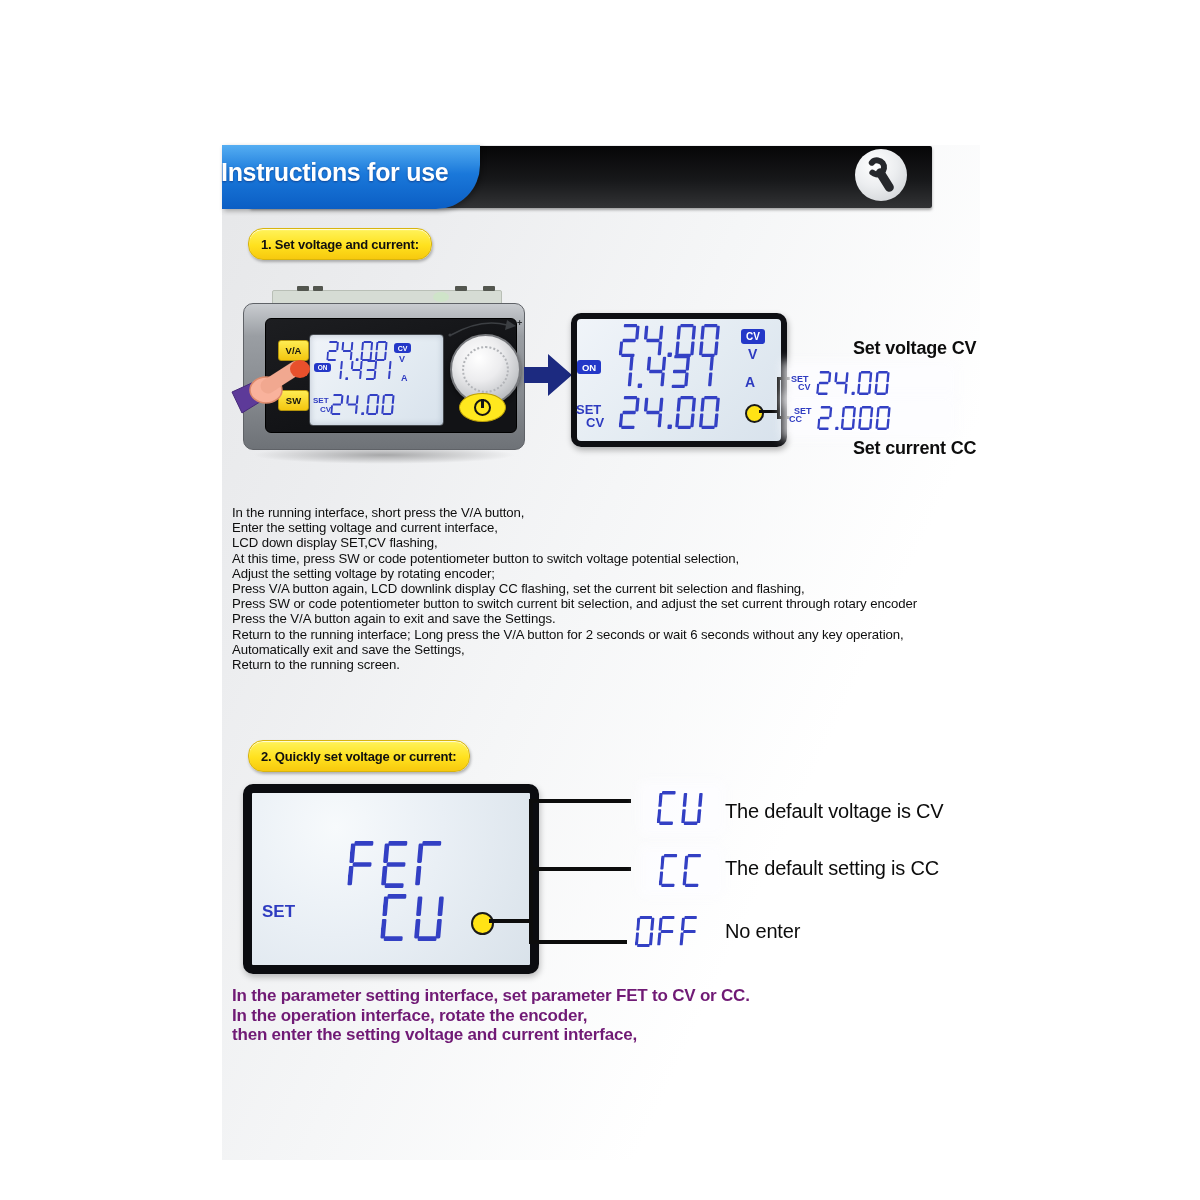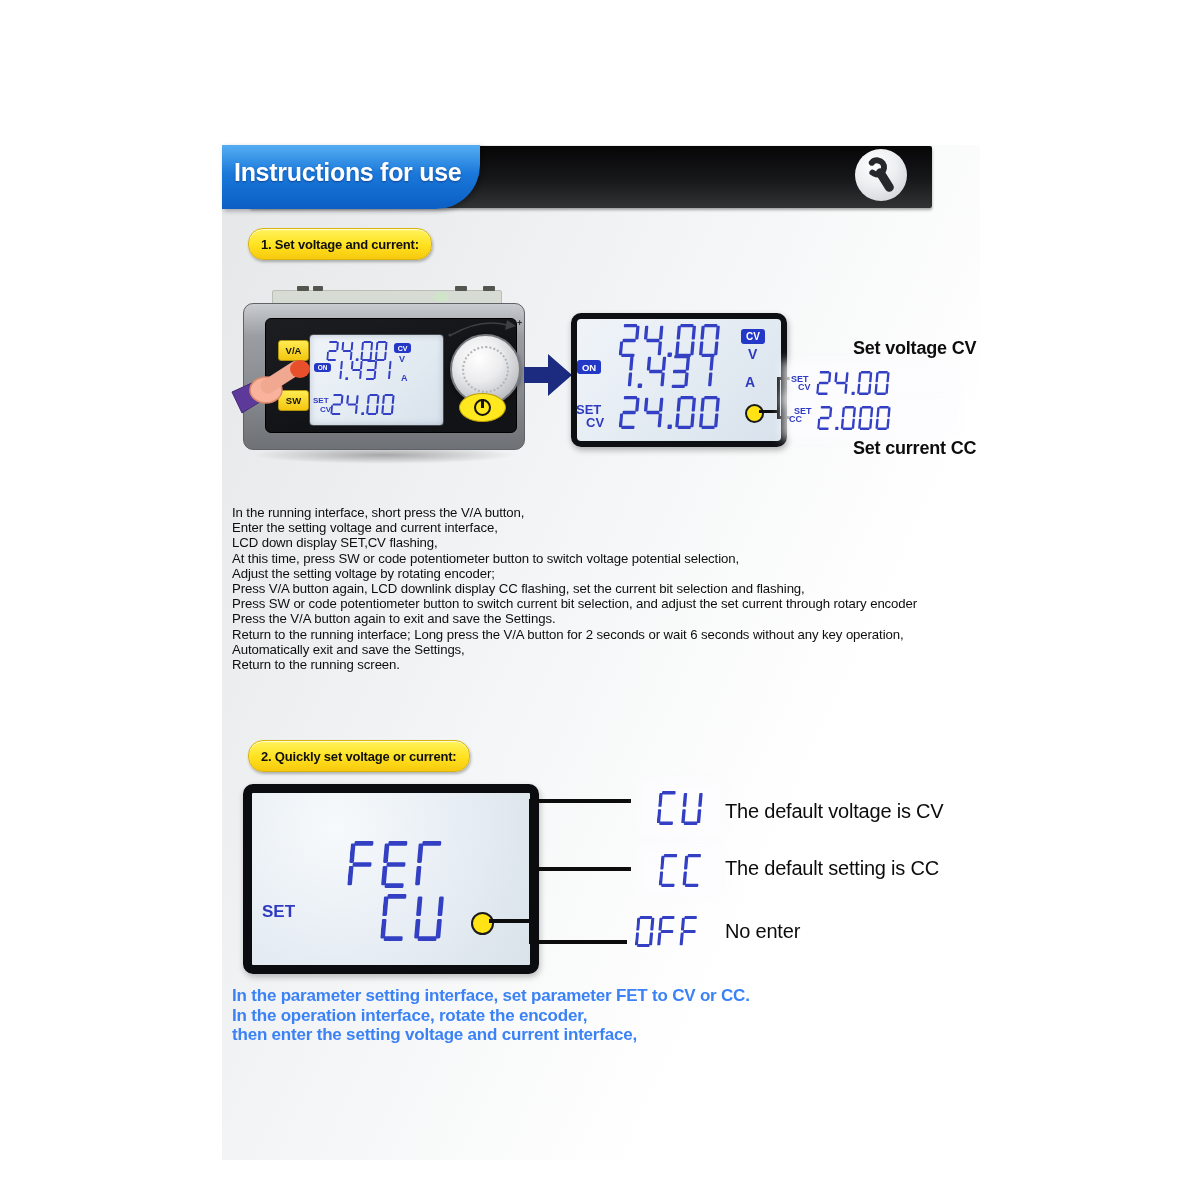--- a/index.html
+++ b/index.html
@@ -9,21 +9,21 @@
   
   #bg-panel{left:222px;top:145px;width:758px;height:1015px;
     background:linear-gradient(115deg,#e6e7e9 0%,#ecedef 20%,#f5f6f7 45%,#ffffff 72%);}
   
   #header-black{left:250px;top:146px;width:682px;height:62px;border-radius:2px;
     background:linear-gradient(180deg,#060607 0%,#17181a 55%,#323335 100%);
     box-shadow:0 2px 3px rgba(0,0,0,.35);}
   #header-blue{left:222px;top:145px;width:258px;height:64px;border-radius:0 0 44px 0;
     background:linear-gradient(180deg,#55aef2 0%,#1a78da 45%,#0b5ec4 100%);
     box-shadow:2px 2px 5px rgba(0,0,0,.3);}
-  #header-title{left:234px;top:158px;font-size:25px;font-weight:bold;color:#ffffff;
+  #header-title{left:221px;top:158px;font-size:25px;font-weight:bold;color:#ffffff;
     letter-spacing:-0.3px;text-shadow:0 1px 2px rgba(0,0,60,.4);}
   #wrench-badge{left:855px;top:149px;width:52px;height:52px;border-radius:50%;
     background:radial-gradient(circle at 38% 30%,#ffffff 0%,#eceef0 45%,#c9ccd0 100%);
     display:flex;align-items:center;justify-content:center;}
   
   .pill{height:30px;border-radius:15px;display:inline-flex;align-items:center;padding:0 12px;
     background:linear-gradient(180deg,#fff35c 0%,#ffe11e 55%,#f7c90e 100%);
     border:1px solid #d8b40e;font-size:13px;font-weight:bold;color:#101010;letter-spacing:-0.2px;
     box-shadow:1px 2px 3px rgba(0,0,0,.28), inset 0 1px 1px rgba(255,255,255,.8);}
   #pill1{left:248px;top:228px;}
@@ -69,21 +69,21 @@
   .dot{position:absolute;border-radius:50%;background:#ffe315;border:2px solid #1a1a1a;}
   
   .kline{position:absolute;background:#0c0c0c;}
   .band{position:absolute;background:rgba(252,253,255,.8);box-shadow:0 0 10px 7px rgba(252,253,255,.8);}
   .mini-set{position:absolute;color:#2e3bc0;font-weight:bold;font-size:9px;line-height:8px;}
   .caption{position:absolute;font-size:18px;font-weight:bold;color:#0d0d0d;letter-spacing:-0.2px;}
   
   #instr-block{left:232px;top:505px;width:900px;}
   #instr-block .line{font-size:13.2px;line-height:15.2px;color:#0e0e0e;letter-spacing:-0.1px;}
   #notes-block{left:232px;top:986px;width:700px;}
-  #notes-block .line{font-size:17px;line-height:19.5px;font-weight:bold;color:#3b82f6;letter-spacing:-0.2px;white-space:pre;}
+  #notes-block .line{font-size:17px;line-height:19.5px;font-weight:bold;color:#701a75;letter-spacing:-0.2px;white-space:pre;}
   
   #lcd-big2{left:243px;top:784px;width:278px;height:172px;border:9px solid #0b0c10;border-radius:10px;
     background:radial-gradient(circle at 30% 20%,#f7fafc 0%,#e9eff5 45%,#d9e2ea 100%);
     box-shadow:1px 3px 6px rgba(0,0,0,.25);}
   .opt-caption{position:absolute;font-size:20px;font-weight:normal;color:#0c0c0c;letter-spacing:-0.2px;}
   #arrow1{left:524px;top:352px;}
   #hand{left:230px;top:338px;}
   #knob-arc{left:441px;top:316px;}
 </style>
 </head>

